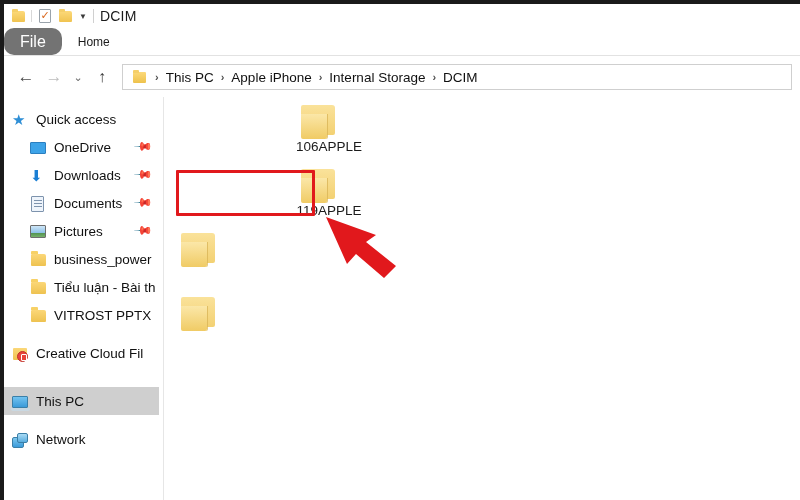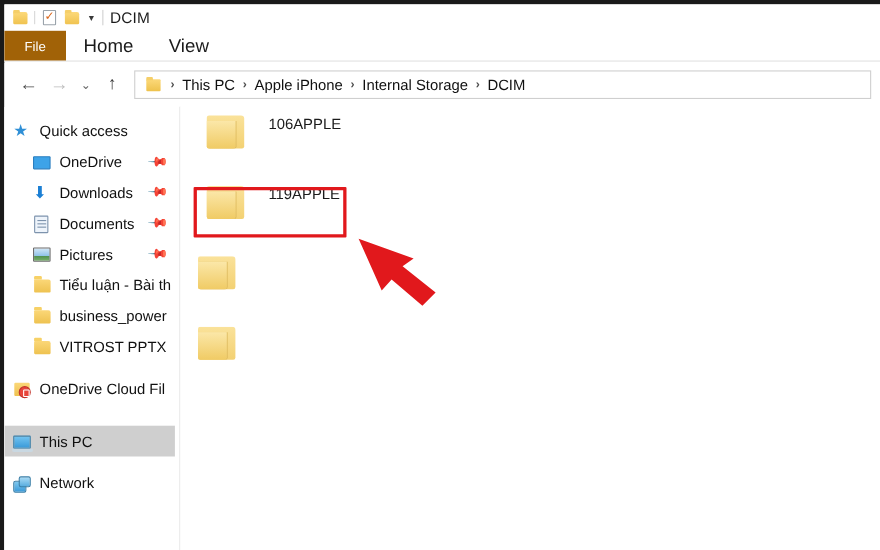--- a/index.html
+++ b/index.html
@@ -51,26 +51,26 @@
   
   .ribbon {
     position: absolute; left: 0; top: 24px;
     width: 796px; height: 28px;
     background: #ffffff;
     display: flex; align-items: stretch;
     border-bottom: 1px solid #e2e2e2;
   }
   .tab {
     display: flex; align-items: center; justify-content: center;
-    font-size: 17px; color: #1b1b1b;
+    font-size: 12px; color: #1b1b1b;
     padding: 0 16px; cursor: default;
   }
   .tab.file {
-    background: #a16207; color: #ffffff;
-    min-width: 56px; font-size: 12px;
+    background: #737373; color: #ffffff;
+    min-width: 56px; font-size: 16px; border-radius: 10px;
   }
 
   
   .addrbar {
     position: absolute; left: 0; top: 53px;
     width: 796px; height: 40px;
     background: #ffffff;
     display: flex; align-items: center;
     padding-left: 8px;
   }
@@ -227,22 +227,23 @@
     position: relative;
     padding: 8px 0 0 16px;
     overflow: hidden;
   }
   .grid {
     display: flex; flex-direction: column; flex-wrap: wrap;
     height: 380px; align-content: flex-start;
   }
   .tile {
     width: 290px; height: 64px;
-    display: flex; align-items: flex-start;
+    display: flex; align-items: center;
     padding-left: 8px;
+    flex-direction: column;
   }
   .tile-folder {
     width: 34px; height: 30px;
     flex: 0 0 34px;
     position: relative;
     margin-right: 22px;
   }
   .tile-folder .back {
     position: absolute; left: 0; top: 0;
     width: 34px; height: 30px;
@@ -295,21 +296,20 @@
       <div class="mini-folder"></div>
     </div>
     <div class="qa-chev">▼</div>
     <div class="title-sep"></div>
     <div class="win-title">DCIM</div>
   </div>
 
   <div class="ribbon">
     <div class="tab file">File</div>
     <div class="tab">Home</div>
-    <div class="tab">View</div>
   </div>
 
   <div class="addrbar">
     <div class="navbtn back">←</div>
     <div class="navbtn fwd">→</div>
     <div class="navbtn recent">⌄</div>
     <div class="navbtn up">↑</div>
     <div class="crumbbox">
       <div class="crumb-folder"></div>
       <span class="crumb-sep">›</span>
@@ -363,46 +363,46 @@
             <div class="ico-pic"></div>
           </div>
         <div class="nav-label">Pictures</div>
         <div class="pin">📌</div>
       </div>
 
       <div class="nav-item child">
         <div class="nav-ico">
             <div class="ico-folder"></div>
           </div>
+        <div class="nav-label">business_power</div>
+      </div>
+
+      <div class="nav-item child">
+        <div class="nav-ico">
+            <div class="ico-folder"></div>
+          </div>
         <div class="nav-label">Tiểu luận - Bài th</div>
-      </div>
-
-      <div class="nav-item child">
-        <div class="nav-ico">
-            <div class="ico-folder"></div>
-          </div>
-        <div class="nav-label">business_power</div>
       </div>
 
       <div class="nav-item child">
         <div class="nav-ico">
             <div class="ico-folder"></div>
           </div>
         <div class="nav-label">VITROST PPTX</div>
       </div>
 
 
       <div class="gap"></div>
 
       <div class="nav-item root">
         <div class="nav-ico ico-cc">
           <div class="f"></div>
             <div class="badge"></div>
         </div>
-        <div class="nav-label">OneDrive Cloud Fil</div>
+        <div class="nav-label">Creative Cloud Fil</div>
       </div>
 
       <div class="gap"></div>
 
 
       <div class="gap"></div>
 
       <div class="nav-item root selected">
         <div class="nav-ico">
             <div class="ico-thispc"></div>

